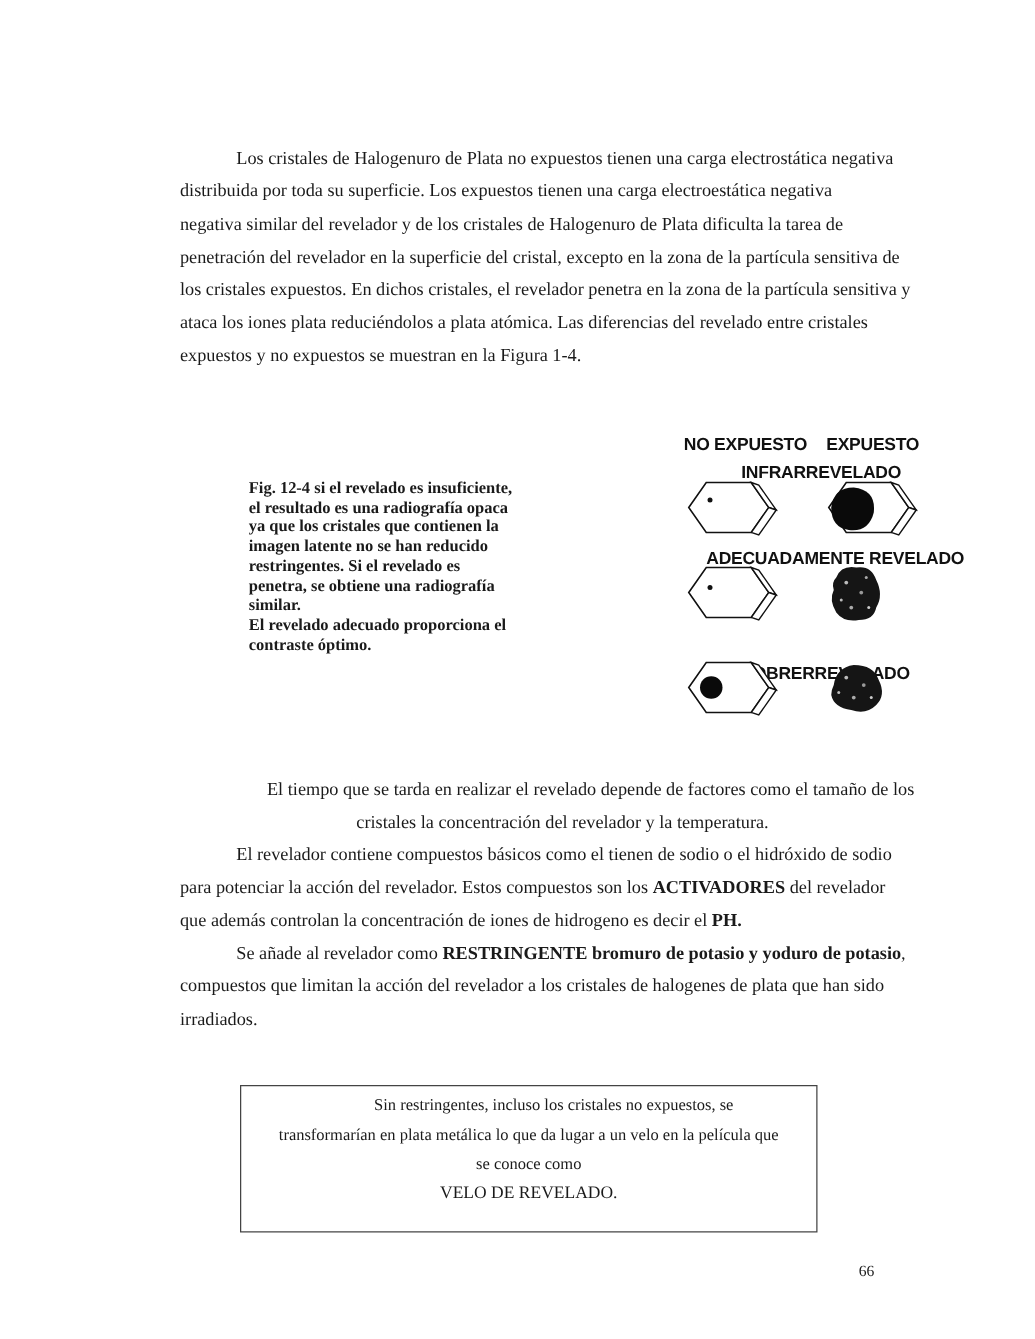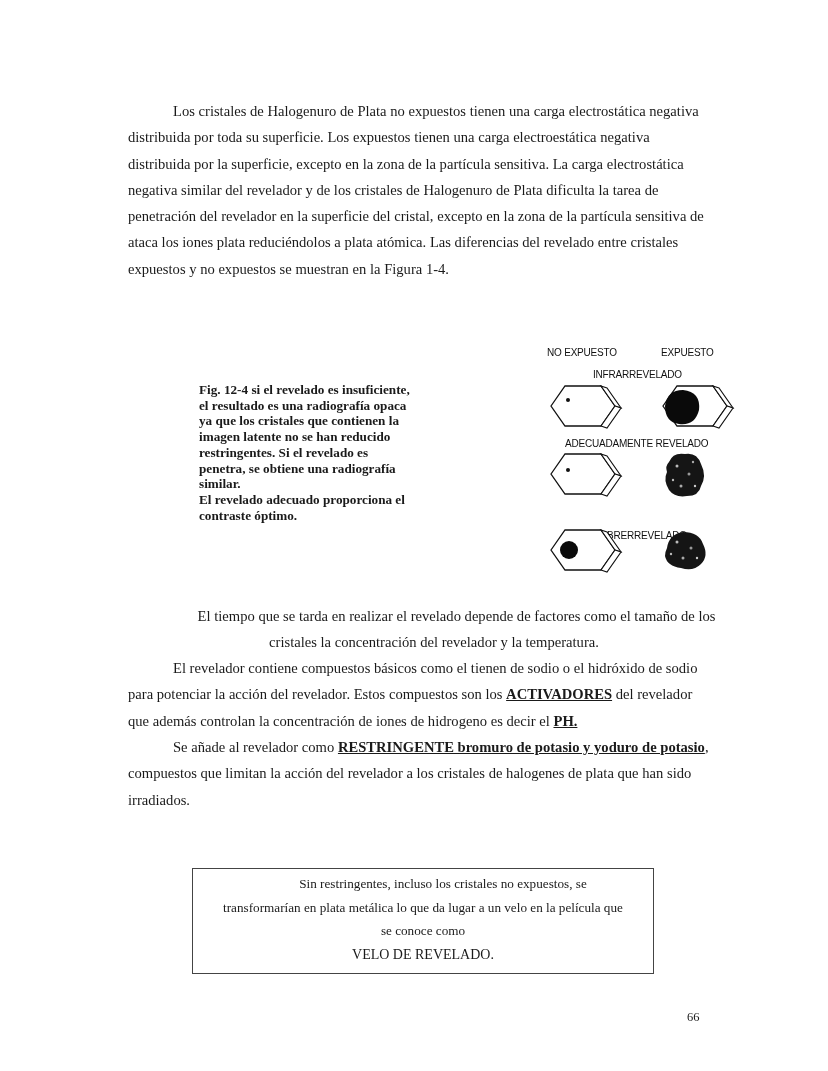--- a/index.html
+++ b/index.html
@@ -1,40 +1,40 @@
 <!DOCTYPE html>
 <html><head>
 <meta charset="utf-8">
 <style>
   html, body { margin: 0; padding: 0; background: #ffffff; }
   body { width: 828px; height: 1071px; position: relative; overflow: hidden;
          font-family: "Liberation Serif", "DejaVu Serif", serif; color: #1a1a1a; }
-  .para { position: absolute; left: 128px; width: 612px; font-size: 14.6px; line-height: 26.3px; margin: 0; }
+  .para { position: absolute; left: 128px; width: 612px; font-size: 14.6px; line-height: 26.3px; margin: 16px; }
   .para .indent { display: inline-block; width: 45px; }
-  .b { font-weight: bold; text-decoration: underline; }
+  .b { font-weight: bold; }
   .caption { position: absolute; left: 199px; top: 382px; width: 240px; font-size: 13.2px;
              line-height: 15.7px; font-weight: bold; margin: 0; }
   .figure { position: absolute; left: 537px; top: 340px; width: 200px; height: 240px; }
   .fig-label { position: absolute; font-family: "Liberation Sans", "DejaVu Sans", sans-serif;
-               font-size: 10px; font-weight: normal; color: #111; letter-spacing: -0.2px; white-space: nowrap; }
-  .callout { position: absolute; left: 192px; top: 868px; width: 462px; height: 106px;
+               font-size: 14px; font-weight: bold; color: #111; letter-spacing: -0.2px; white-space: nowrap; }
+  .callout { position: absolute; left: 192px; top: 868px; width: 462px; height: 118px;
              border: 1.3px solid #444; box-sizing: border-box; font-size: 13.2px; line-height: 23.5px;
              text-align: center; padding-top: 3px; }
   .callout p { margin: 0; }
   .page-num { position: absolute; left: 687px; top: 1010px; font-size: 12.5px; }
 </style>
 </head>
 <body>
 
 <div class="para" style="top:98px;">
   <div><span class="indent"></span><span>Los cristales de Halogenuro de Plata no expuestos tienen una carga electrostática negativa</span></div>
   <div>distribuida por toda su superficie. Los expuestos tienen una carga electroestática negativa</div>
-  <div>distribuida por la superficie, excepto en la zona de la partícula sensitiva. La carga electrostática</div>
   <div>negativa similar del revelador y de los cristales de Halogenuro de Plata dificulta la tarea de</div>
   <div>penetración del revelador en la superficie del cristal, excepto en la zona de la partícula sensitiva de</div>
+  <div>los cristales expuestos. En dichos cristales, el revelador penetra en la zona de la partícula sensitiva y</div>
   <div>ataca los iones plata reduciéndolos a plata atómica. Las diferencias del revelado entre cristales</div>
   <div>expuestos y no expuestos se muestran en la Figura 1-4.</div>
 </div>
 
 <div class="caption">
   <div>Fig. 12-4 si el revelado es insuficiente,</div>
   <div>el resultado es una radiografía opaca</div>
   <div>ya que los cristales que contienen la</div>
   <div>imagen latente no se han reducido</div>
   <div>restringentes. Si el revelado es</div>

